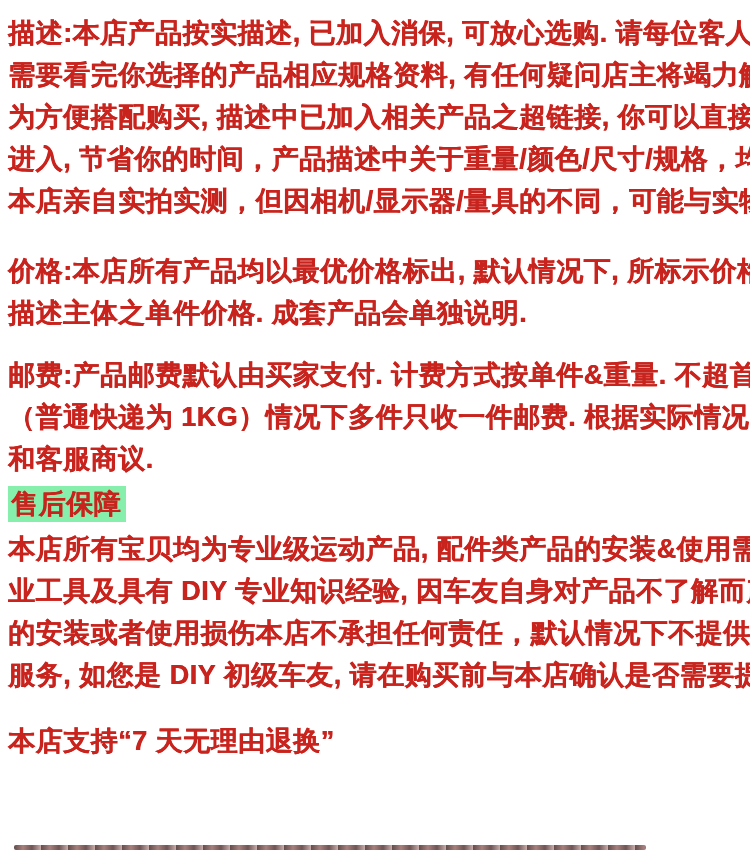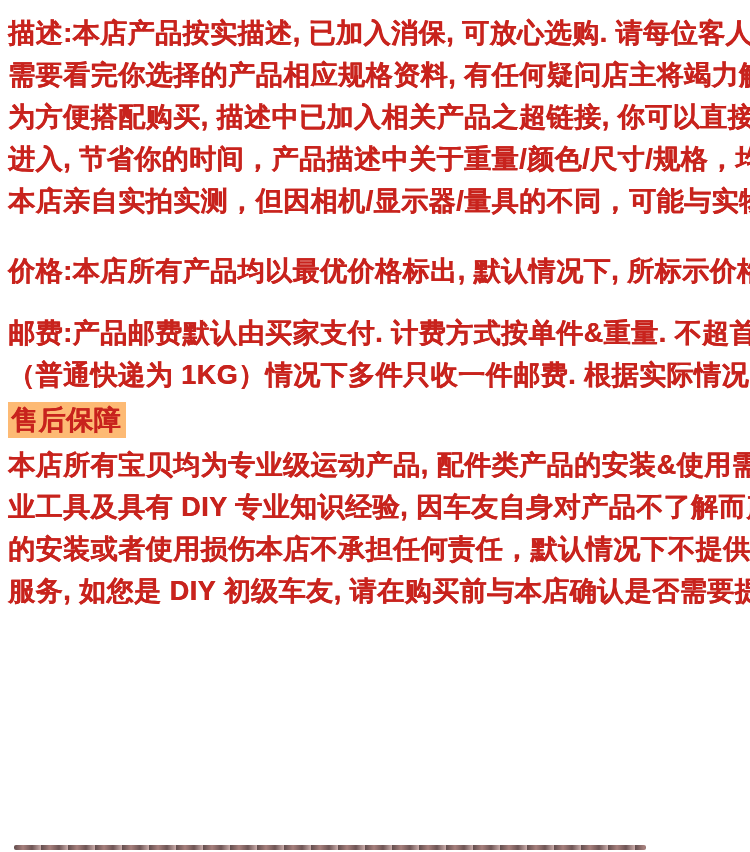--- a/index.html
+++ b/index.html
@@ -33,21 +33,21 @@
   }
   .gap-lg { margin-bottom: 28px; }
   .gap-md { margin-bottom: 20px; }
   .gap-sm { margin-bottom: 24px; }
   .badge-row {
     margin: 6px 0 4px 0;
     height: 38px;
   }
   .badge {
     display: inline-block;
-    background: #fdba74;
+    background: #86efac;
     color: #c8231d;
     line-height: 34px;
     padding: 1px 5px 1px 3px;
     text-shadow: 0.4px 0 0 currentColor;
   }
   
   .bottom-artifact {
     position: absolute;
     left: 14px;
     top: 845px;
@@ -72,34 +72,39 @@
   <section class="para gap-lg">
     <div class="line">描述:本店产品按实描述, 已加入消保, 可放心选购. 请每位客人根据</div>
     <div class="line">需要看完你选择的产品相应规格资料, 有任何疑问店主将竭力解答.</div>
     <div class="line">为方便搭配购买, 描述中已加入相关产品之超链接, 你可以直接点击</div>
     <div class="line">进入, 节省你的时间，产品描述中关于重量/颜色/尺寸/规格，均为</div>
     <div class="line">本店亲自实拍实测，但因相机/显示器/量具的不同，可能与实物有</div>
   </section>
 
   <section class="para gap-md">
     <div class="line">价格:本店所有产品均以最优价格标出, 默认情况下, 所标示价格为</div>
+    <div class="line">描述主体之单件价格. 成套产品会单独说明.</div>
   </section>
 
   <section class="para">
     <div class="line">邮费:产品邮费默认由买家支付. 计费方式按单件&amp;重量. 不超首重</div>
     <div class="line">（普通快递为 1KG）情况下多件只收一件邮费. 根据实际情况, 具体可</div>
+    <div class="line">和客服商议.</div>
   </section>
 
   <div class="badge-row">
     <span class="badge">售后保障</span>
   </div>
 
   <section class="para gap-sm">
     <div class="line">本店所有宝贝均为专业级运动产品, 配件类产品的安装&amp;使用需要专</div>
     <div class="line">业工具及具有 DIY 专业知识经验, 因车友自身对产品不了解而产生</div>
     <div class="line">的安装或者使用损伤本店不承担任何责任，默认情况下不提供安装</div>
     <div class="line">服务, 如您是 DIY 初级车友, 请在购买前与本店确认是否需要提供安</div>
   </section>
 
+  <section class="para">
+    <div class="line">本店支持“7 天无理由退换”</div>
+  </section>
 
 </div>
 
 <div class="bottom-artifact"></div>
 
 </body></html>

